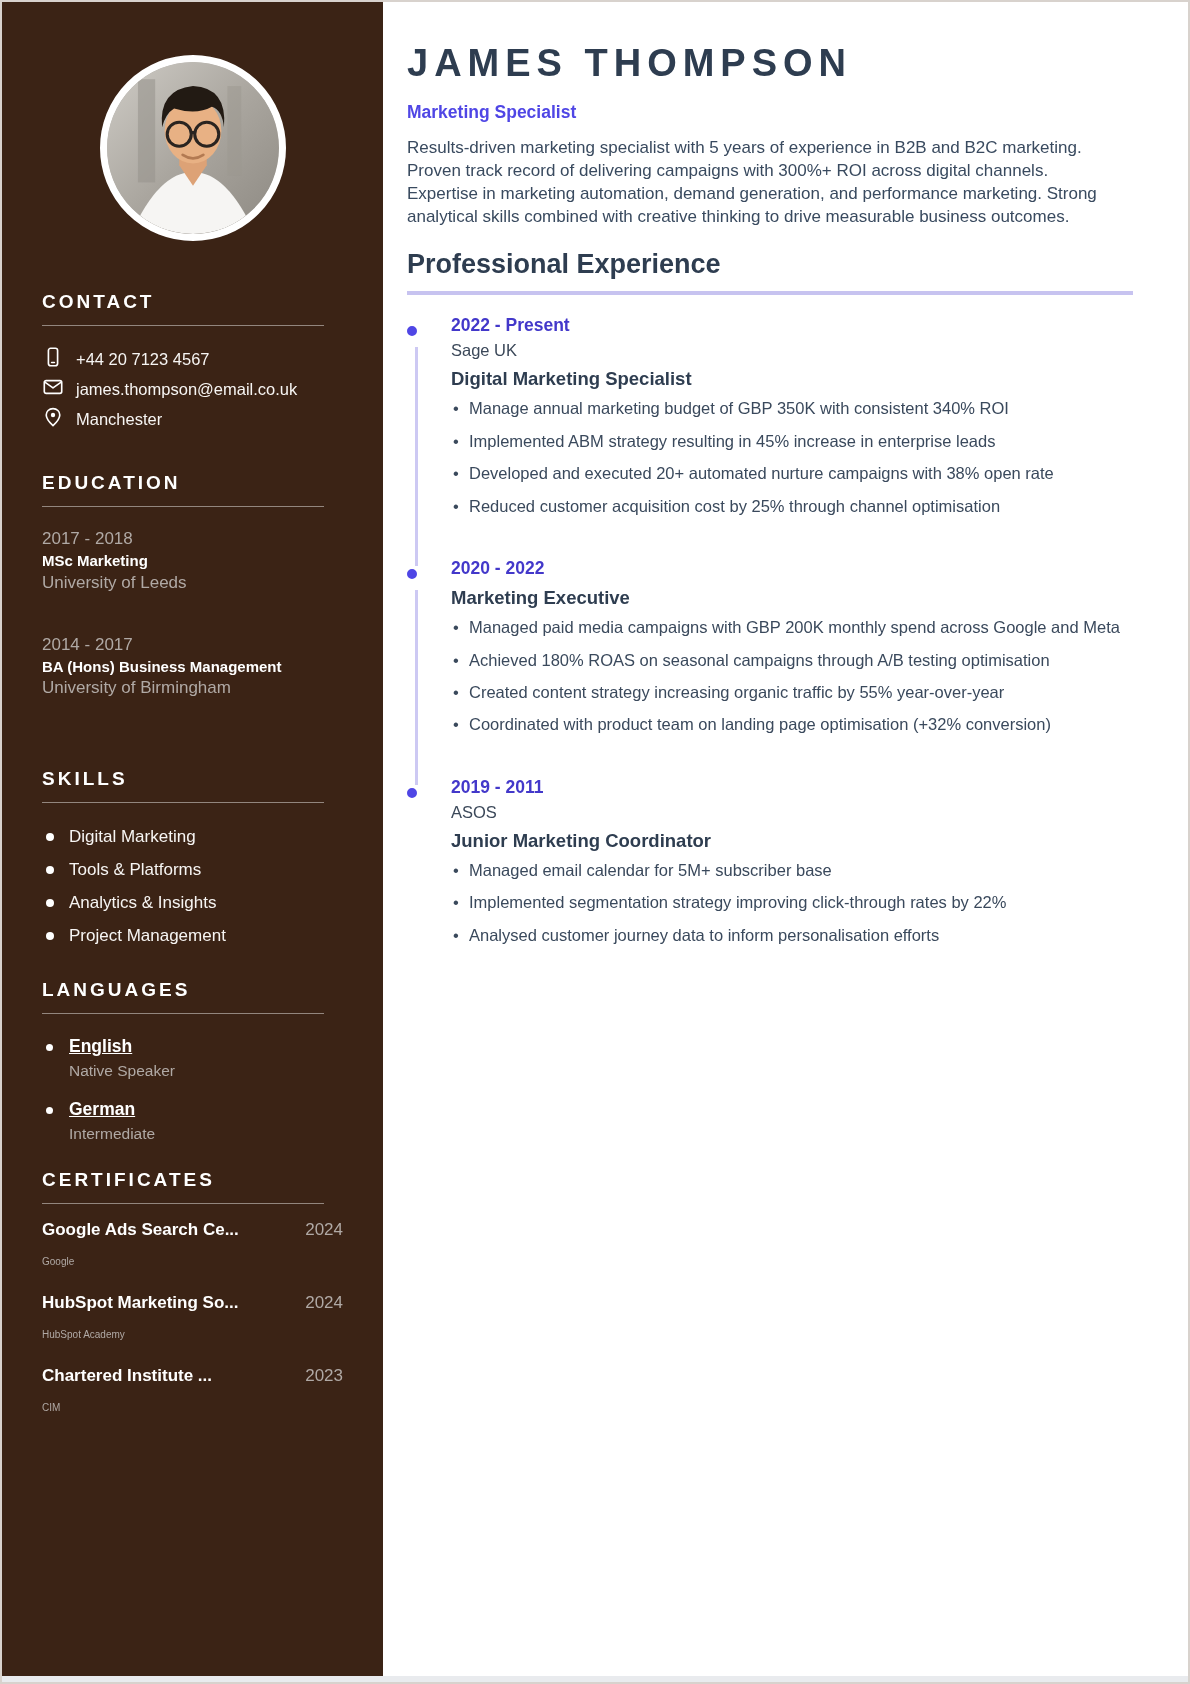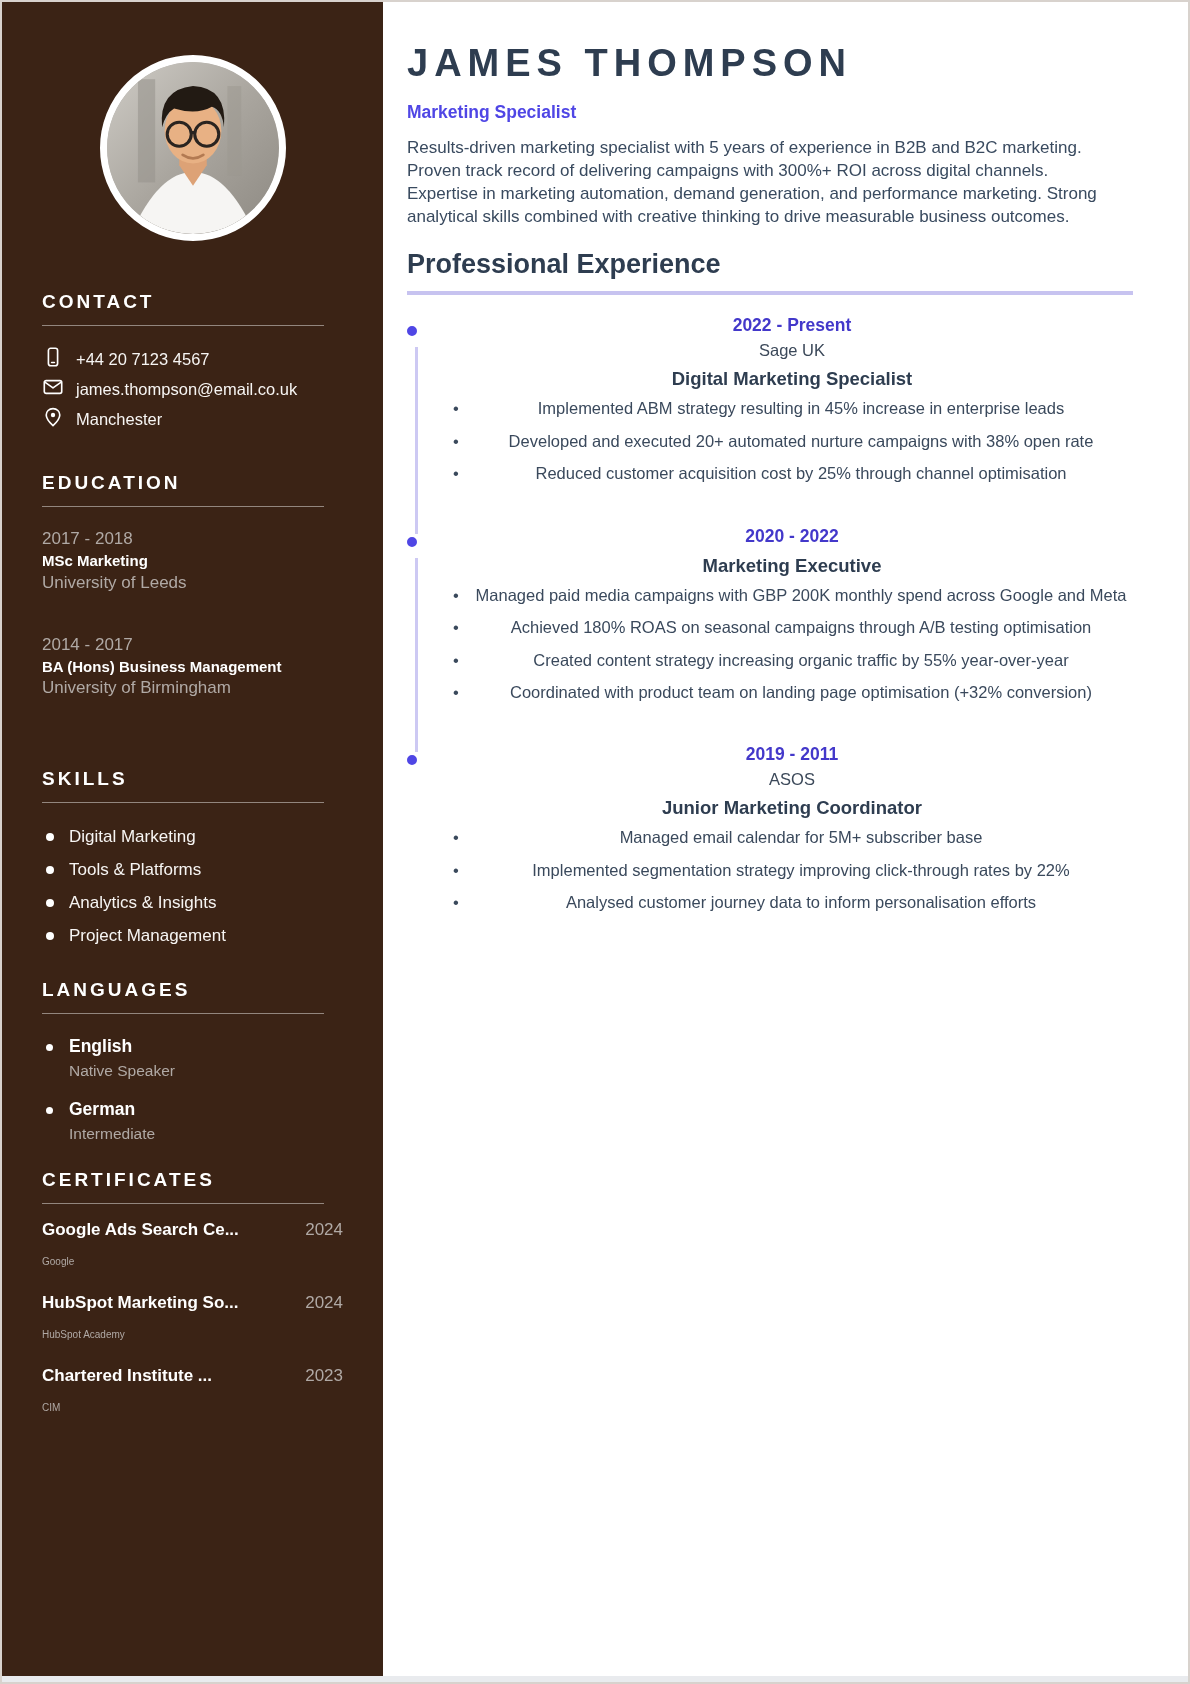--- a/index.html
+++ b/index.html
@@ -37,42 +37,42 @@
   .skills-list li { position:relative; padding-left:27px; font-size:17px; color:#f7f5f3;
                     margin-bottom:13px; }
   .skills-list li::before { content:''; position:absolute; left:4px; top:6px; width:8px; height:8px;
                             border-radius:50%; background:#ffffff; }
 
   .lang-sec { margin-top:33px; }
   .lang-list { margin-top:22px; list-style:none; }
   .lang-item { position:relative; padding-left:27px; margin-bottom:19px; }
   .lang-item::before { content:''; position:absolute; left:4px; top:8px; width:7px; height:7px;
                        border-radius:50%; background:#ffffff; }
-  .lang-name { font-size:17.5px; font-weight:bold; color:#ffffff; }
+  .lang-name { font-size:17.5px; font-weight:bold; color:#ffffff;text-decoration:underline; }
   .lang-level { font-size:15.5px; color:#b0a9a5; margin-top:5px; }
 
   .cert-sec { margin-top:26px; }
   .cert-item { margin-top:16px; }
   .cert-item + .cert-item { margin-top:26px; }
   .cert-top { display:flex; justify-content:space-between; align-items:baseline; gap:4px; }
   .cert-name { font-size:17px; font-weight:bold; color:#ffffff; white-space:nowrap; overflow:hidden; }
   .cert-year { font-size:17px; color:#b0a9a5; flex-shrink:0; }
   .cert-issuer { font-size:10px; color:#b0a9a5; margin-top:16px; }
 
   
   .main { flex:1; padding:40px 55px 0 24px; color:#3a495c; }
   .name { font-size:38px; font-weight:bold; letter-spacing:6px; color:#2e3d50; }
   .subtitle { margin-top:17px; font-size:17.5px; font-weight:bold; color:#4f46e5; }
   .summary { margin-top:13px; font-size:17px; line-height:1.36; color:#394a5f; max-width:712px; }
 
   .exp-title { margin-top:21px; font-size:27px; font-weight:bold; color:#2e3d50;
                padding-bottom:11px; border-bottom:4px solid #c7c3f0; }
 
   .timeline { margin-top:20px; }
-  .exp-item { position:relative; padding-left:44px; margin-bottom:40px;text-align:center; }
+  .exp-item { position:relative; padding-left:44px; margin-bottom:40px; }
   .exp-item:not(:last-child)::after { content:''; position:absolute; left:8px; top:32px; bottom:-48px;
                                       width:3px; background:#cdc9f3; }
   .ring { position:absolute; left:0; top:11px; width:9px; height:9px; background:#ffffff;
           border:5px solid #4f46e5; border-radius:50%; z-index:2; }
   .exp-period { font-size:17.5px; font-weight:bold; color:#4338ca; }
   .exp-company { font-size:16.5px; color:#3b4859; margin-top:5px; }
   .exp-role { font-size:18.5px; font-weight:bold; color:#2e3d50; margin-top:8px; }
   .exp-bullets { list-style:none; margin-top:7px; }
   .exp-bullets li { position:relative; padding-left:18px; font-size:16.5px; line-height:1.42;
                     color:#3a495c; margin-bottom:9px; max-width:700px; }
@@ -220,20 +220,21 @@
     <h2 class="exp-title">Professional Experience</h2>
 
     <div class="timeline">
 
       <div class="exp-item">
         <span class="ring"></span>
         <div class="exp-period">2022 - Present</div>
         <div class="exp-company">Sage UK</div>
         <div class="exp-role">Digital Marketing Specialist</div>
         <ul class="exp-bullets">
+          <li>Manage annual marketing budget of GBP 350K with consistent 340% ROI</li>
           <li>Implemented ABM strategy resulting in 45% increase in enterprise leads</li>
           <li>Developed and executed 20+ automated nurture campaigns with 38% open rate</li>
           <li>Reduced customer acquisition cost by 25% through channel optimisation</li>
         </ul>
       </div>
 
       <div class="exp-item">
         <span class="ring"></span>
         <div class="exp-period">2020 - 2022</div>
         <div class="exp-role">Marketing Executive</div>

